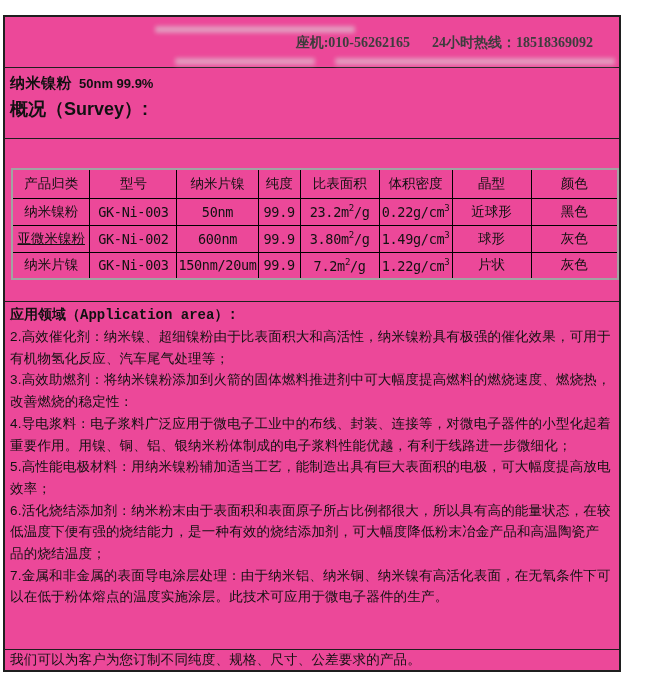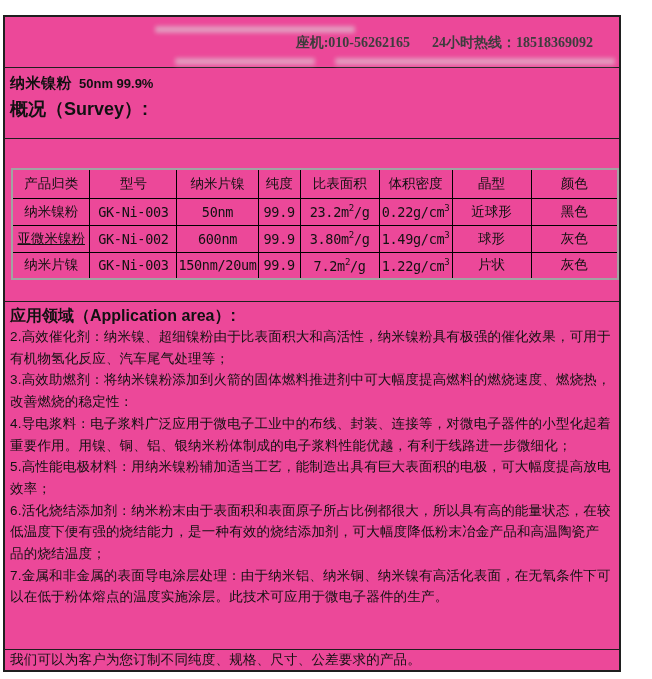--- a/index.html
+++ b/index.html
@@ -41,21 +41,21 @@
   .spec-table { border:2px solid #a3a3a3; }
   .spec-table tr.hdr  { height:29px; }
   .spec-table tr.data { height:27px; }
   .mono { font-family:"DejaVu Sans Mono","Liberation Mono",monospace; font-size:12.5px; letter-spacing:-0.3px; }
   .mono sup { font-size:9px; }
   .u { text-decoration:underline; }
   .c1 {width:78px} .c2 {width:87px} .c3 {width:79px} .c4 {width:42px}
   .c5 {width:79px} .c6 {width:73px} .c7 {width:79px} .c8 {width:87px}
   
   .sec-app { flex:1 1 auto; border-bottom:1px solid #1f1f1f; padding:3px 8px 0 5px; }
-  .app-heading { font-size:16px; font-weight:bold; line-height:21px; }
+  .app-heading { font-size:14px; font-weight:bold; line-height:21px;font-family:Liberation Mono, monospace; }
   .app-item { font-size:13.5px; line-height:21.7px; text-align:left; letter-spacing:.2px; }
   
   .sec-footer { height:20px; padding:1px 8px 0 5px; font-size:13.5px; line-height:18px; letter-spacing:.2px; }
 </style>
 </head>
 <body>
 
 <div class="doc">
 
   <div class="sec-header">

